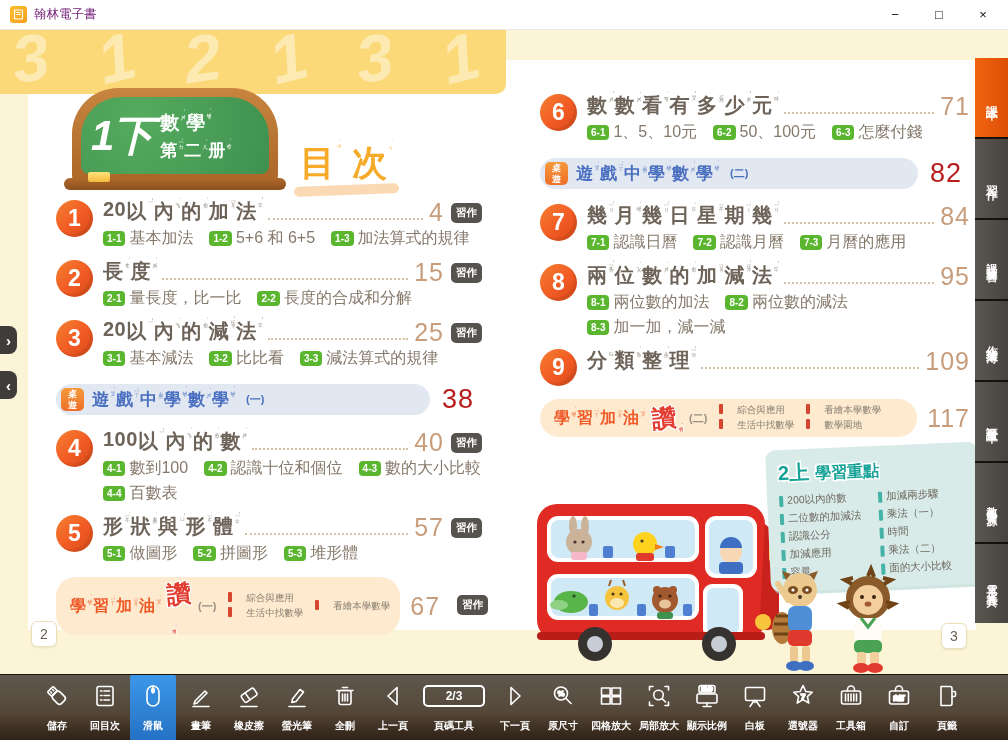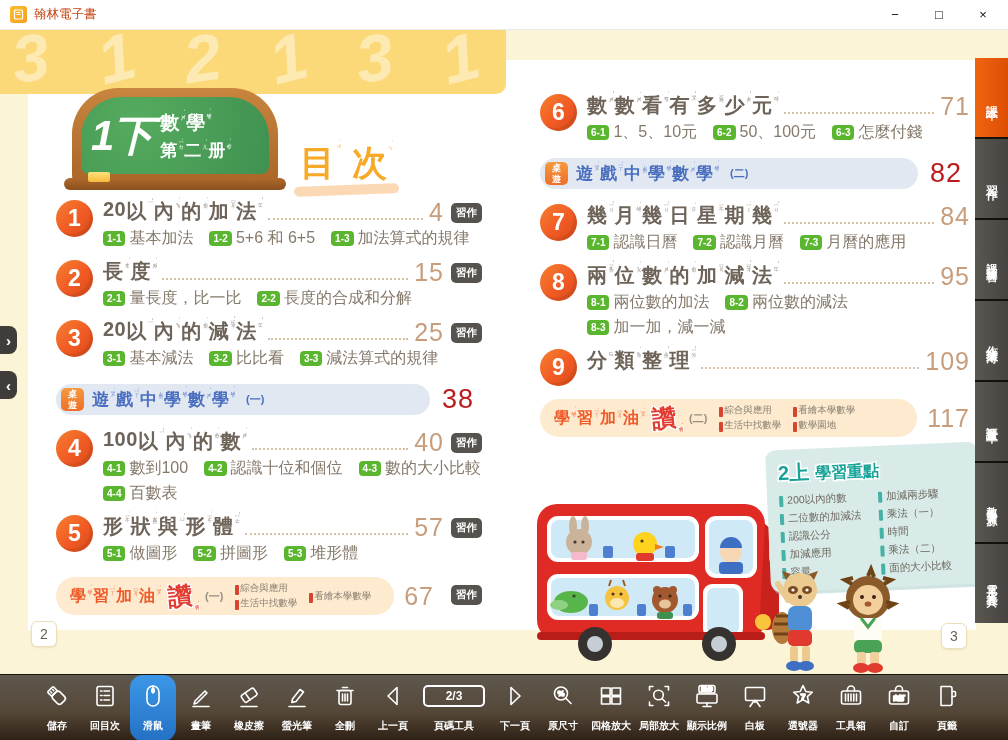--- a/index.html
+++ b/index.html
@@ -3,21 +3,21 @@
 <meta charset="utf-8">
 <style>
   *{box-sizing:border-box;margin:0;padding:0}
   html,body{width:1008px;height:740px;overflow:hidden}
   body{font-family:"Liberation Sans","DejaVu Sans",sans-serif;position:relative;background:#fff}
 
   
   .titlebar{height:30px;background:#fff;display:flex;align-items:center;padding:0 10px;border-bottom:1px solid #e9e9e9;position:relative;z-index:50}
   .appicon{width:17px;height:17px;border-radius:3px;background:linear-gradient(135deg,#fbc02d,#f59f1e);margin-right:7px;display:flex;align-items:center;justify-content:center}
   .appicon svg{display:block}
-  .apptitle{font-size:12.5px;color:#c2410c}
+  .apptitle{font-size:12.5px;color:#701a75}
   .winbtns{margin-left:auto;display:flex;align-items:center;gap:30px;padding-right:8px}
   .winbtn{width:14px;height:14px;display:flex;align-items:center;justify-content:center;font-size:13px;color:#111;cursor:default}
 
   
   .stage{position:absolute;top:30px;left:0;width:1008px;height:644px;background:#fcf4d6;overflow:hidden}
   .page{position:absolute;top:30px;height:570px;background:#fff}
   .page-left{left:28px;width:478px}
   .page-right{left:506px;width:470px}
 
   .band{position:absolute;top:0;left:0;width:506px;height:64px;background:#fbd878;z-index:3;border-radius:0 0 10px 0;overflow:hidden}
@@ -76,21 +76,21 @@
 
   .boostrow{display:flex;align-items:center;gap:10px;margin-top:4px}
   .boostpill{flex:1;background:#fdeacf;border-radius:20px;display:flex;align-items:center;gap:6px;padding:5px 10px 5px 14px}
   .boosttitle{display:flex;color:#ef5a28;font-weight:900}
   .boosttitle .seg .c{font-size:16px}
   .boosttitle .seg .z{opacity:.6}
   .zan{position:relative;font-size:24px;font-weight:900;color:#e23c31;transform:rotate(-6deg);text-shadow:-1px -1px 0 #fff,1px 1px 0 #fff,-1px 1px 0 #fff,1px -1px 0 #fff;line-height:1}
   .zanz{font-size:6px;color:#e23c31;writing-mode:vertical-rl;margin-left:1px;opacity:.8}
   .boostsuffix{font-size:11px;color:#9a9083;font-weight:bold}
   .bcol{display:flex;flex-direction:column;gap:2px;margin-left:6px}
-  .bitem{display:flex;align-items:flex-end;gap:1px;font-size:9.5px;color:#8a8173;white-space:nowrap}
+  .bitem{display:flex;align-items:flex-start;gap:14px;font-size:9.5px;color:#8a8173;white-space:nowrap}
   .bbar{width:4px;height:10px;background:#d64530;border-radius:1px;flex:0 0 4px}
   .boostpage{font-size:25px;color:#c79d7c;letter-spacing:1px}
 
   
   .learnbox{position:absolute;left:768px;top:416px;width:212px;background:#d8ebe8;border-radius:10px;transform:rotate(-2.5deg);padding:10px 12px 12px;z-index:5;box-shadow:2px 3px 0 rgba(170,205,200,.55)}
   .learnhead{display:flex;align-items:baseline;gap:6px;margin-bottom:7px}
   .learngrade{font-size:20px;font-weight:900;color:#17a398;text-shadow:-1.5px -1.5px 0 #fff,1.5px -1.5px 0 #fff,-1.5px 1.5px 0 #fff,1.5px 1.5px 0 #fff}
   .learntitle{font-size:16px;font-weight:900;color:#17a398;text-shadow:-1.5px -1.5px 0 #fff,1.5px -1.5px 0 #fff,-1.5px 1.5px 0 #fff,1.5px 1.5px 0 #fff}
   .learncols{display:flex;gap:10px}
   .lcol{display:flex;flex-direction:column;gap:4px;flex:1}
@@ -113,21 +113,21 @@
 
   
   .edge{position:absolute;left:0;width:17px;height:28px;background:#3f3c3a;border-radius:0 8px 8px 0;color:#fff;display:flex;align-items:center;justify-content:center;font-size:15px;font-weight:bold;z-index:10;cursor:pointer}
   .edge.fwd{top:296px}
   .edge.bwd{top:341px}
 
   
   .toolbar{position:absolute;bottom:0;left:0;width:1008px;height:66px;background:linear-gradient(180deg,#5f584e 0%,#544738 58%,#2e2115 100%);border-top:1px solid #1c150e;display:flex;justify-content:space-between;padding:0 38px 0 34px;z-index:60}
   .titem{width:46px;height:66px;display:flex;flex-direction:column;align-items:center;padding-top:7px;gap:5px;cursor:pointer}
   .titem.wide{width:72px}
-  .titem.active{background:linear-gradient(180deg,#3c97e8,#2471c4);border-radius:13px}
+  .titem.active{background:linear-gradient(180deg,#3c97e8,#2471c4);border-radius:2px}
   .ticon{height:28px;display:flex;align-items:center;justify-content:center}
   .ticon svg{display:block}
   .ticon svg *{stroke:#fff;stroke-width:1.6;fill:none;stroke-linecap:round;stroke-linejoin:round}
   .tlabel{font-size:10px;font-weight:bold;color:#fff;white-space:nowrap;margin-top:auto;margin-bottom:8px}
   .pagebox{width:62px;height:22px;border:2px solid #fff;border-radius:5px;display:flex;align-items:center;justify-content:center;color:#fff;font-size:12px;font-weight:bold}
 </style>
 </head>
 <body>
 
 <div class="titlebar">

